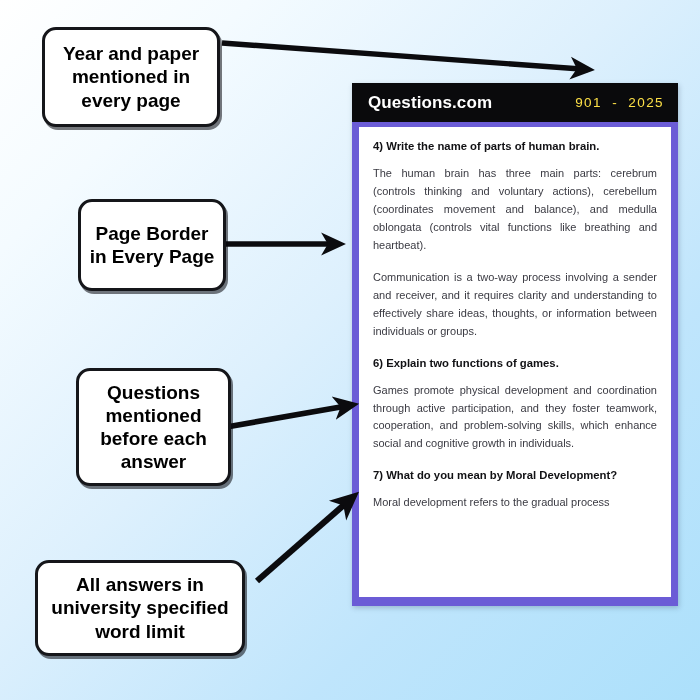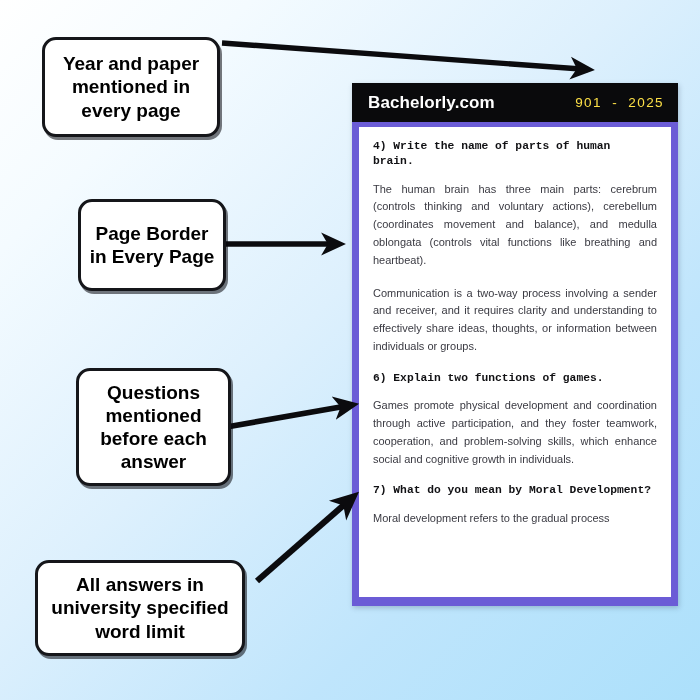--- a/index.html
+++ b/index.html
@@ -51,21 +51,21 @@
     font-weight: bold;
     line-height: 1.22;
     z-index: 10;
     box-shadow: 2px 3px 0 rgba(10,10,15,0.55);
   }
   .callout span {
     display: block;
     padding: 0 8px;
   }
 
-  #callout-year   { left: 42px;  top: 37px;  width: 178px; height: 100px; font-size: 19px; }
+  #callout-year   { left: 42px;  top: 27px;  width: 178px; height: 100px; font-size: 19px; }
   #callout-border { left: 78px;  top: 199px; width: 148px; height: 92px;  font-size: 19px; }
   #callout-quest  { left: 76px;  top: 368px; width: 155px; height: 118px; font-size: 19px; }
   #callout-limit  { left: 35px;  top: 560px; width: 210px; height: 96px;  font-size: 19px; }
 
   
   #document-page {
     position: absolute;
     left: 352px;
     top: 83px;
     width: 326px;
@@ -116,21 +116,20 @@
   }
 
   .qa-block { margin: 0; }
 
   .question {
     font-size: 11.3px;
     font-weight: bold;
     color: #111114;
     line-height: 1.35;
     margin: 0 0 11px 0;
-    font-family: Liberation Mono, monospace;
   }
   .answer {
     font-size: 11px;
     color: #3a3a42;
     line-height: 1.62;
     text-align: justify;
     margin: 0 0 15px 0;
   }
   .answer.last { margin-bottom: 12px; }
 </style>
@@ -163,21 +162,21 @@
     <span>Questions mentioned before each answer</span>
   </div>
 
   <div class="callout" id="callout-limit">
     <span>All answers in university specified word limit</span>
   </div>
 
   <div id="document-page">
 
     <div id="document-header">
-      <div id="site-title">Bachelorly.com</div>
+      <div id="site-title">Questions.com</div>
       <div id="paper-year">901  -  2025</div>
     </div>
 
     <div id="page-border">
       <div id="page-body">
 
         <div class="qa-block">
           <p class="question">4) Write the name of parts of human brain.</p>
           <p class="answer">The human brain has three main parts: cerebrum (controls thinking and voluntary actions), cerebellum (coordinates movement and balance), and medulla oblongata (controls vital functions like breathing and heartbeat).</p>
         </div>

